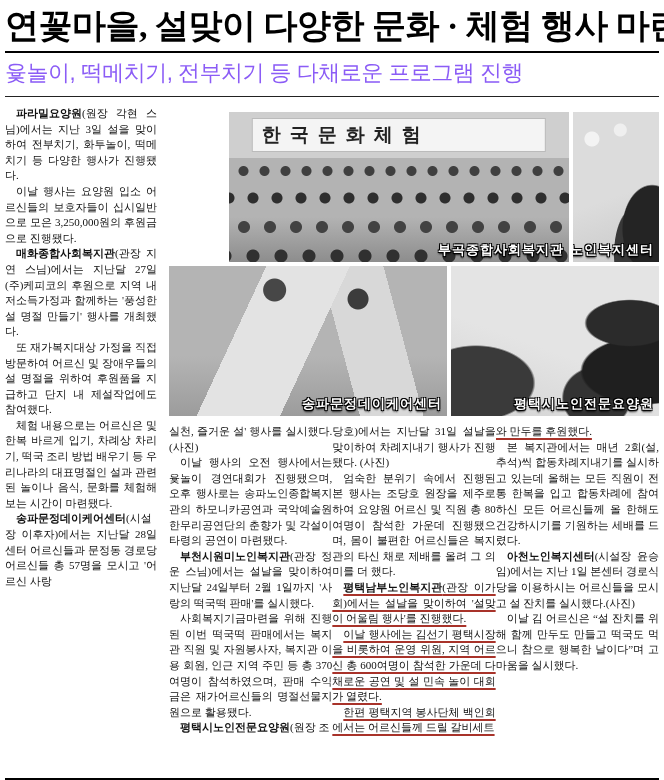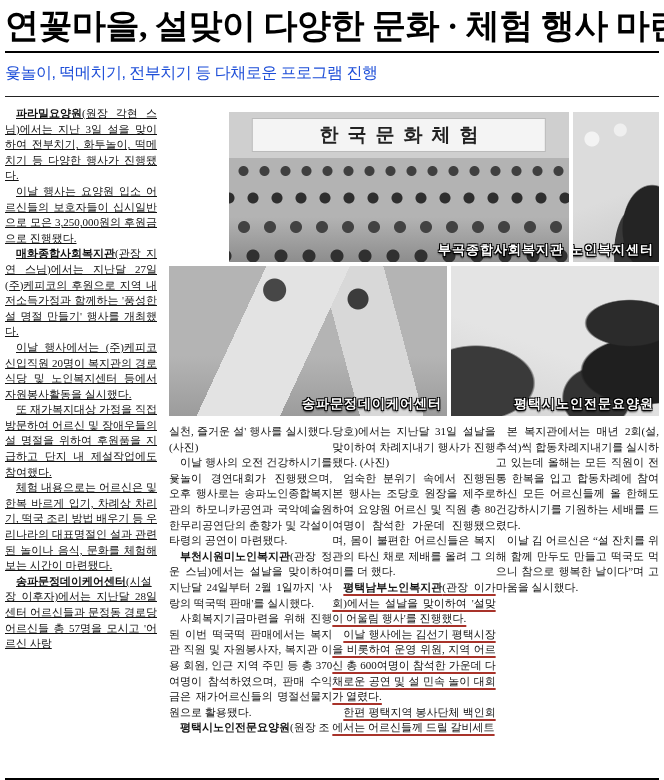--- a/index.html
+++ b/index.html
@@ -10,26 +10,26 @@
     font-family:"Liberation Serif","DejaVu Serif",serif;
   }
   h1.headline{
     margin:0;font-size:34px;line-height:44px;font-weight:bold;color:#000;
     letter-spacing:-0.5px;white-space:nowrap;
     font-family:"Liberation Serif","DejaVu Serif",serif;
   }
   .rule{border:none;border-top:2px solid #000;margin:3px 0 4px 0;}
   .rule.thin{border-top:1px solid #222;margin:5px 0 7px 0;}
   h2.subheadline{
-    margin:2px 0 4px 0;font-size:16px;line-height:28px;font-weight:normal;color:#1d4ed8;
+    margin:2px 0 4px 0;font-size:22px;line-height:28px;font-weight:normal;color:#8b5cf6;
     font-family:"Liberation Sans","DejaVu Sans",sans-serif;letter-spacing:-0.5px;white-space:nowrap;
   }
   .body{flex:1;display:flex;gap:12px;padding-top:2px;overflow:hidden;}
   .col{font-size:11px;line-height:15.6px;text-align:justify;word-break:break-all;overflow:hidden;}
-  .col-first{width:152px;flex:none;text-decoration:underline;}
+  .col-first{width:152px;flex:none;}
   .right{flex:1;display:flex;flex-direction:column;overflow:hidden;}
   .photo-row{display:flex;gap:4px;height:150px;flex:none;}
   .photo-row.row1{margin:6px 0 4px 60px;}
   .photo-row.row2{margin:0;}
   .photo{position:relative;margin:0;overflow:hidden;background:#aaa;flex:none;}
   .photo-a{flex:1;}
   .photo-b{width:86px;}
   .photo-c{flex:1;}
   .photo-d{width:208px;}
   .photo-a{
@@ -60,21 +60,21 @@
     background:
       radial-gradient(ellipse at 86% 38%, #2b2b2b 0 17%, rgba(0,0,0,0) 18%),
       radial-gradient(ellipse at 92% 70%, #1f1f1f 0 22%, rgba(0,0,0,0) 23%),
       radial-gradient(ellipse at 70% 88%, #333 0 16%, rgba(0,0,0,0) 17%),
       radial-gradient(ellipse at 12% 78%, #3a3a3a 0 22%, rgba(0,0,0,0) 23%),
       linear-gradient(200deg,#e4e4e4 0 55%,#d2d2d2 100%);
   }
   .banner{
     position:absolute;top:7px;left:50%;transform:translateX(-50%);
     width:86%;padding:3px 0;background:#f4f4f4;box-shadow:0 0 0 1px #bbb;
-    text-align:center;font-weight:bold;font-size:19px;letter-spacing:9px;color:#222;
+    text-align:left;font-weight:bold;font-size:19px;letter-spacing:9px;color:#222;
     font-family:"Liberation Serif","DejaVu Serif",serif;text-indent:9px;
   }
   .cap{
     position:absolute;right:5px;bottom:3px;color:#fff;font-weight:bold;font-size:13px;
     letter-spacing:1px;font-family:"Liberation Sans","DejaVu Sans",sans-serif;
     text-shadow:-1px -1px 0 #000,1px -1px 0 #000,-1px 1px 0 #000,1px 1px 0 #000,0 2px 2px #000;
     white-space:nowrap;
   }
   .cols3{flex:1;display:flex;margin-top:8px;overflow:hidden;}
   .cols3 .col{flex:1;}
@@ -96,21 +96,20 @@
   <h1 class="headline">연꽃마을, 설맞이 다양한 문화 · 체험 행사 마련</h1>
   <hr class="rule">
   <h2 class="subheadline">윷놀이, 떡메치기, 전부치기 등 다채로운 프로그램 진행</h2>
   <hr class="rule thin">
 
   <div class="body">
     <div class="col col-first">
         <p class="para"><b>파라밀요양원</b>(원장 각현 스님)에서는 지난 3일 설을 맞이하여 전부치기, 화투놀이, 떡메치기 등 다양한 행사가 진행됐다.</p>
         <p class="para">이날 행사는 요양원 입소 어르신들의 보호자들이 십시일반으로 모은 3,250,000원의 후원금으로 진행됐다.</p>
         <p class="para"><b>매화종합사회복지관</b>(관장 지연 스님)에서는 지난달 27일 (주)케피코의 후원으로 지역 내 저소득가정과 함께하는 '풍성한 설 명절 만들기' 행사를 개최했다.</p>
-        <p class="para">이날 행사에서는 (주)케피코 신입직원 20명이 복지관의 경로식당 및 노인복지센터 등에서 자원봉사활동을 실시했다.</p>
         <p class="para">또 재가복지대상 가정을 직접 방문하여 어르신 및 장애우들의 설 명절을 위하여 후원품을 지급하고 단지 내 제설작업에도 참여했다.</p>
         <p class="para">체험 내용으로는 어르신은 및 한복 바르게 입기, 차례상 차리기, 떡국 조리 방법 배우기 등 우리나라의 대표명절인 설과 관련된 놀이나 음식, 문화를 체험해 보는 시간이 마련됐다.</p>
         <p class="para"><b>송파문정데이케어센터</b>(시설장 이후자)에서는 지난달 28일 센터 어르신들과 문정동 경로당 어르신들 총 57명을 모시고 '어르신 사랑</p>
       </div>
 
     <div class="right">
       <div class="photo-row row1">
         <figure class="photo photo-a">
           <div class="banner">한국문화체험</div>
           <figcaption class="cap">부곡종합사회복지관</figcaption>
@@ -125,34 +124,36 @@
           <figcaption class="cap">송파문정데이케어센터</figcaption>
         </figure>
         <figure class="photo photo-d">
           <figcaption class="cap">평택시노인전문요양원</figcaption>
         </figure>
       </div>
 
       <div class="cols3">
         <div class="col">
             <p class="para cont">실천, 즐거운 설' 행사를 실시했다.(사진)</p>
-            <p class="para">이날 행사의 오전 건강하시기를 윷놀이 경연대회가 진행됐으며, 오후 행사로는 송파노인종합복지관의 하모니카공연과 국악예술원 한무리공연단의 춘향가 및 각설이 타령의 공연이 마련됐다.</p>
+            <p class="para">이날 행사의 오전 행사에서는 윷놀이 경연대회가 진행됐으며, 오후 행사로는 송파노인종합복지관의 하모니카공연과 국악예술원 한무리공연단의 춘향가 및 각설이 타령의 공연이 마련됐다.</p>
             <p class="para"><b>부천시원미노인복지관</b>(관장 정운 스님)에서는 설날을 맞이하여 지난달 24일부터 2월 1일까지 '사랑의 떡국떡 판매'를 실시했다.</p>
             <p class="para">사회복지기금마련을 위해 진행된 이번 떡국떡 판매에서는 복지관 직원 및 자원봉사자, 복지관 이용 회원, 인근 지역 주민 등 총 370여명이 참석하였으며, 판매 수익금은 재가어르신들의 명절선물지원으로 활용됐다.</p>
             <p class="para"><b>평택시노인전문요양원</b>(원장 조</p>
           </div>
         <div class="col">
             <p class="para cont">당호)에서는 지난달 31일 설날을 맞이하여 차례지내기 행사가 진행됐다. (사진)</p>
             <p class="para">엄숙한 분위기 속에서 진행된 본 행사는 조당호 원장을 제주로 하여 요양원 어르신 및 직원 총 80여명이 참석한 가운데 진행됐으며, 몸이 불편한 어르신들은 복지관의 타신 채로 제배를 올려 그 의미를 더 했다.</p>
             <p class="para u-red"><b>평택남부노인복지관</b>(관장 이가회)에서는 설날을 맞이하여 '설맞이 어울림 행사'를 진행했다.</p>
             <p class="para u-red">이날 행사에는 김선기 평택시장을 비롯하여 운영 위원, 지역 어르신 총 600여명이 참석한 가운데 다채로운 공연 및 설 민속 놀이 대회가 열렸다.</p>
             <p class="para u-red">한편 평택지역 봉사단체 백인회에서는 어르신들께 드릴 갈비세트</p>
           </div>
         <div class="col">
+            <p class="para cont u-red">와 만두를 후원했다.</p>
             <p class="para">본 복지관에서는 매년 2회(설, 추석)씩 합동차례지내기를 실시하고 있는데 올해는 모든 직원이 전통 한복을 입고 합동차례에 참여하신 모든 어르신들께 올 한해도 건강하시기를 기원하는 세배를 드렸다.</p>
+            <p class="para"><b>아천노인복지센터</b>(시설장 윤승임)에서는 지난 1일 본센터 경로식당을 이용하시는 어르신들을 모시고 설 잔치를 실시했다.(사진)</p>
             <p class="para">이날 김 어르신은 “설 잔치를 위해 함께 만두도 만들고 떡국도 먹으니 참으로 행복한 날이다”며 고마움을 실시했다.</p>
           </div>
       </div>
     </div>
   </div>
 
   <hr class="bottom-rule">
 </div>
 
 </body></html>

